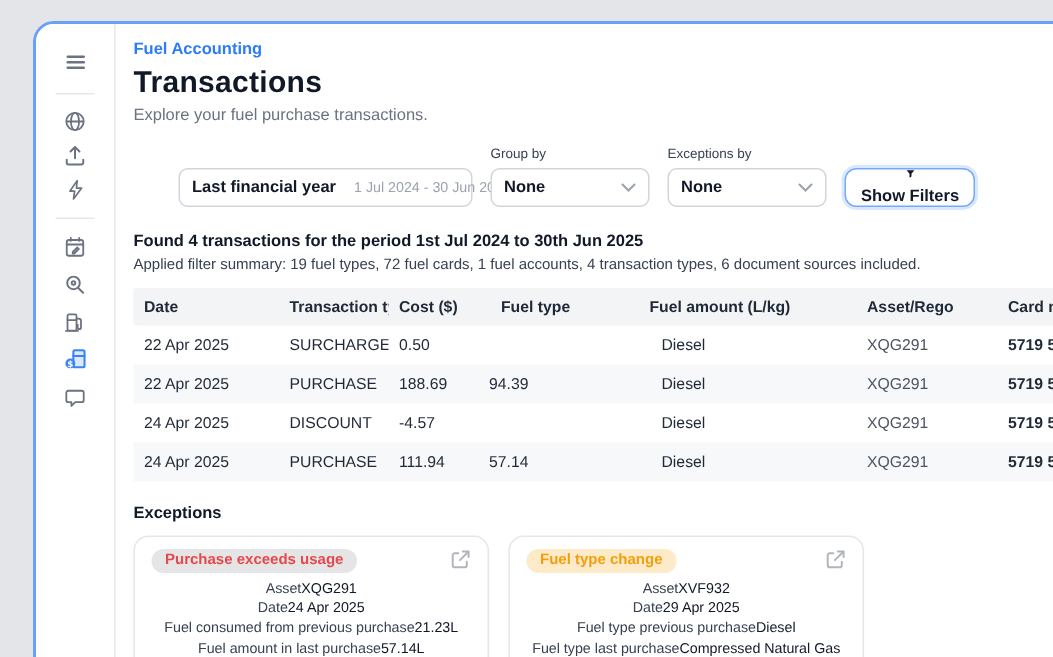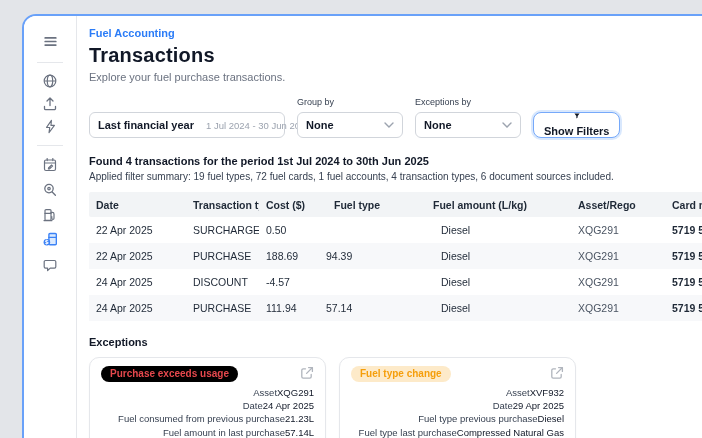--- a/index.html
+++ b/index.html
@@ -44,21 +44,21 @@
   .filter-row { display:flex; gap:12px; margin-top:13px; align-items:flex-end; }
   .filter-group { display:flex; flex-direction:column; }
   .filter-label { font-size:9px; color:#374151; line-height:11px; margin-bottom:4px; }
   .select {
     height:26px; border:1px solid #d1d5db; border-radius:6px; background:#fff;
     display:flex; align-items:center; padding:0 8px; gap:6px; cursor:pointer;
   }
   .sel-main { font-size:11px; font-weight:bold; color:#111827; white-space:nowrap; }
   .sel-sub { font-size:9.5px; color:#9ca3af; white-space:nowrap; }
   .sel-spacer { flex:1; }
-  .date-range-select { width:196px; }
+  .date-range-select { width:196px;margin-left:30px; }
   .small-select { width:106px; }
   .show-filters-btn {
     height:26px; padding:0 10px; display:flex; align-items:center; gap:6px;
     background:#fff; border:1px solid #76a9fa; border-radius:8px;
     box-shadow:0 0 0 2px #d9e8fd; cursor:pointer;
     font-family:"Liberation Sans", sans-serif;
     font-size:11px; font-weight:bold; color:#111827; white-space:nowrap;flex-direction:column;
   }
   
   .found-text { margin-top:16px; font-size:11px; font-weight:bold; color:#111827; line-height:14px; }
@@ -84,21 +84,21 @@
   .cards-row { display:flex; gap:13px; margin-top:9px; }
   .exc-card {
     width:237px; height:93px; border:1px solid #e5e7eb; border-radius:10px;
     background:#fff; padding:8px 11px 0 11px; box-shadow:0 1px 2px rgba(16,24,40,.04);
   }
   .exc-card-top { display:flex; justify-content:space-between; align-items:flex-start; margin-bottom:4px; }
   .exc-badge {
     font-size:10px; font-weight:bold; padding:2px 9px; border-radius:10px; line-height:12px;
   }
   .exc-link { background:none; border:none; cursor:pointer; padding:0; line-height:0; }
-  .exc-row { display:flex; justify-content:flex-end; line-height:13.2px; }
+  .exc-row { display:flex; justify-content:center; line-height:13.2px; }
   .exc-label { font-size:9.5px; color:#374151; }
   .exc-value { font-size:9.5px; color:#111827; }
 </style>
 </head>
 <body>
 
 <div class="window">
 
   <nav class="sidebar" id="sidebar">
       <button class="sb-btn">
@@ -279,21 +279,21 @@
             <div class="t-cell c6">XQG291</div>
             <div class="t-cell c7">5719 52</div>
           </div>
         </div>
     </div>
 
     <div class="exceptions-heading">Exceptions</div>
     <div class="cards-row" id="cards-row">
         <div class="exc-card">
           <div class="exc-card-top">
-            <span class="exc-badge" style="color: rgb(229, 72, 77); background: #000000;">Purchase exceeds usage</span>
+            <span class="exc-badge" style="color: rgb(229, 72, 77); background: #e5e5e5;">Purchase exceeds usage</span>
             <button class="exc-link"><span><svg width="14" height="14" viewBox="0 0 14 14">
                   <g stroke="#b0b5bd" stroke-width="1.3" fill="none" stroke-linecap="round" stroke-linejoin="round">
                     <path d="M5.5 2.8 H3.2 a1.4 1.4 0 0 0 -1.4 1.4 v6.6 a1.4 1.4 0 0 0 1.4 1.4 h6.6 a1.4 1.4 0 0 0 1.4 -1.4 V8.5"></path>
                     <path d="M8.6 1.6 h3.8 v3.8"></path>
                     <line x1="12.2" y1="1.8" x2="6.6" y2="7.4"></line>
                   </g>
                 </svg></span></button>
           </div>
           <div class="exc-row">
             <span class="exc-label">Asset</span>

